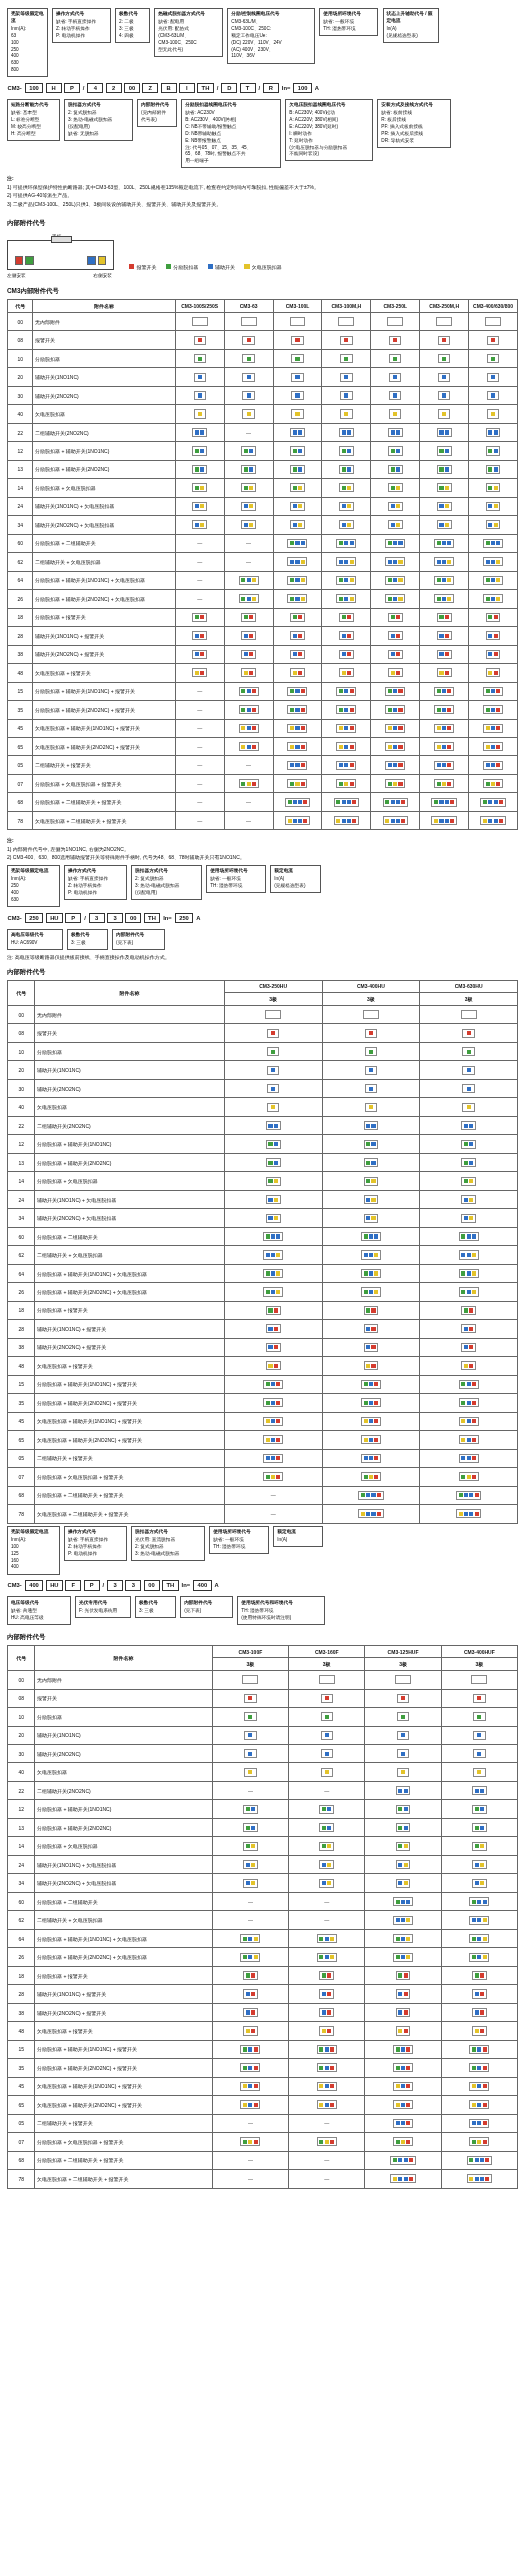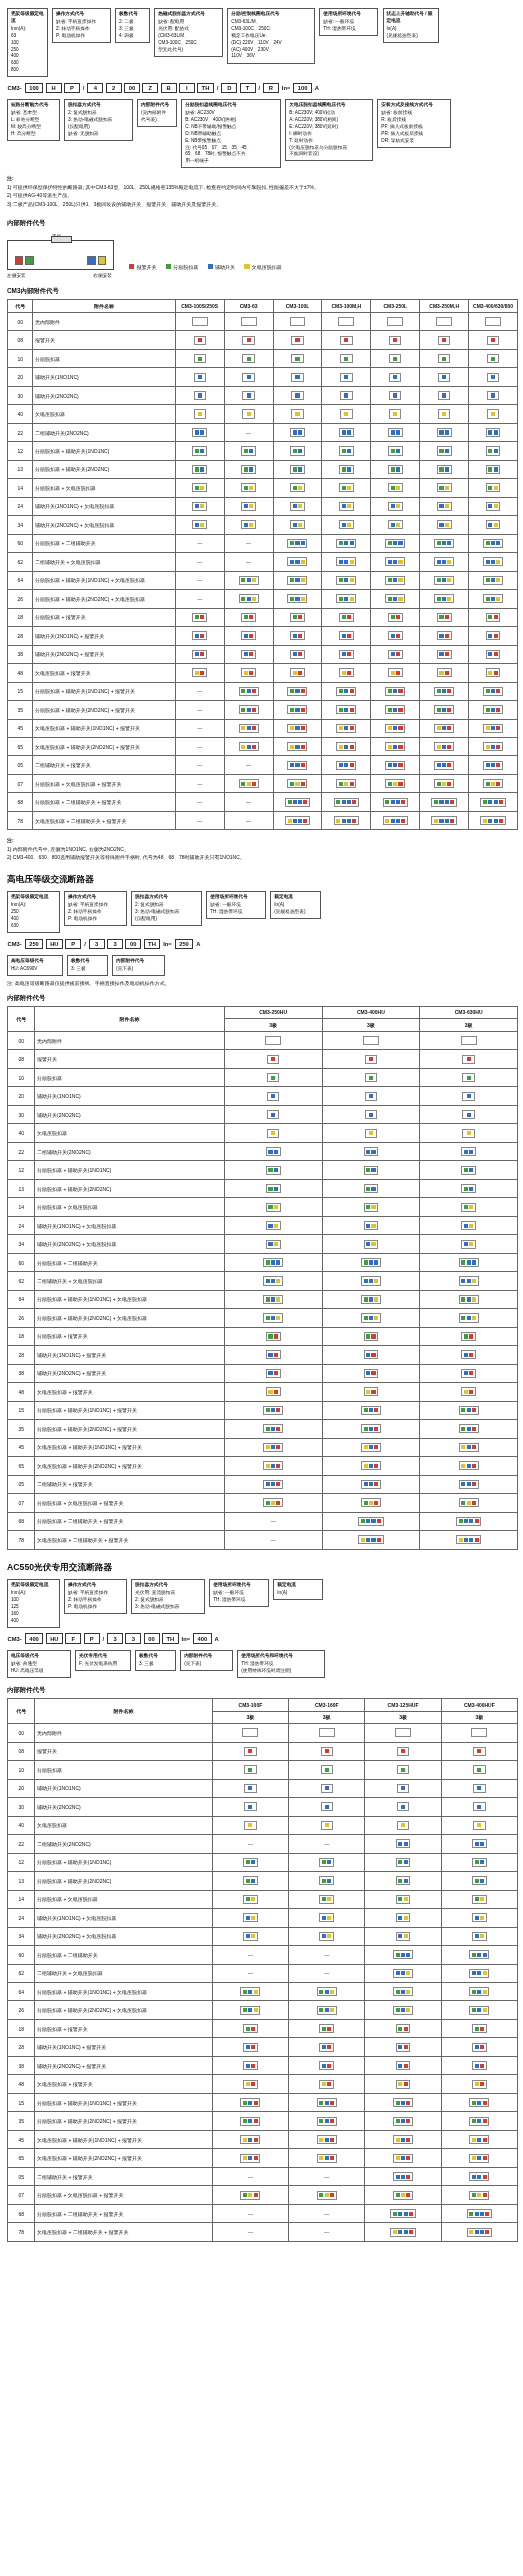--- a/index.html
+++ b/index.html
@@ -1108,21 +1108,20 @@
     </div>
 
   <div class="notes">
     <span class="note-label">注:</span>
     <div>
         <div class="note-line">1) 内部附件代号中, 左侧为1NO1NC, 右侧为2NO2NC。</div>
         <div class="note-line">2) CM3-400、630、800选用辅助报警开关等特殊附件手柄时, 代号为48、68、78时辅助开关只有1NO1NC。</div>
       </div>
   </div>
 
-  <div class="h1">高电压等级交流断路器</div>
   <div id="diagram2">
       <div class="box-row">
         <div class="spec-box" style="width: 53px;">
           <div class="spec-title">壳架等级额定电流</div>
           <div class="spec-line">Inm(A):</div>
           <div class="spec-line">250</div>
           <div class="spec-line">400</div>
           <div class="spec-line">630</div>
         </div>
         <div class="spec-box" style="width: 63px;">
@@ -1650,21 +1649,20 @@
                 <span class="sq" style="background: rgb(227, 195, 42); border-color: rgb(227, 195, 42);"></span>
                 <span class="sq" style="background: rgb(47, 111, 196); border-color: rgb(47, 111, 196);"></span>
                 <span class="sq" style="background: rgb(47, 111, 196); border-color: rgb(47, 111, 196);"></span>
                 <span class="sq" style="background: rgb(212, 60, 47); border-color: rgb(212, 60, 47);"></span>
               </span></td>
           </tr>
         </tbody>
       </table>
     </div>
 
-  <div class="h1">AC550光伏专用交流断路器</div>
   <div id="diagram3">
       <div class="box-row">
         <div class="spec-box" style="width: 53px;">
           <div class="spec-title">壳架等级额定电流</div>
           <div class="spec-line">Inm(A):</div>
           <div class="spec-line">100</div>
           <div class="spec-line">125</div>
           <div class="spec-line">160</div>
           <div class="spec-line">400</div>
         </div>

